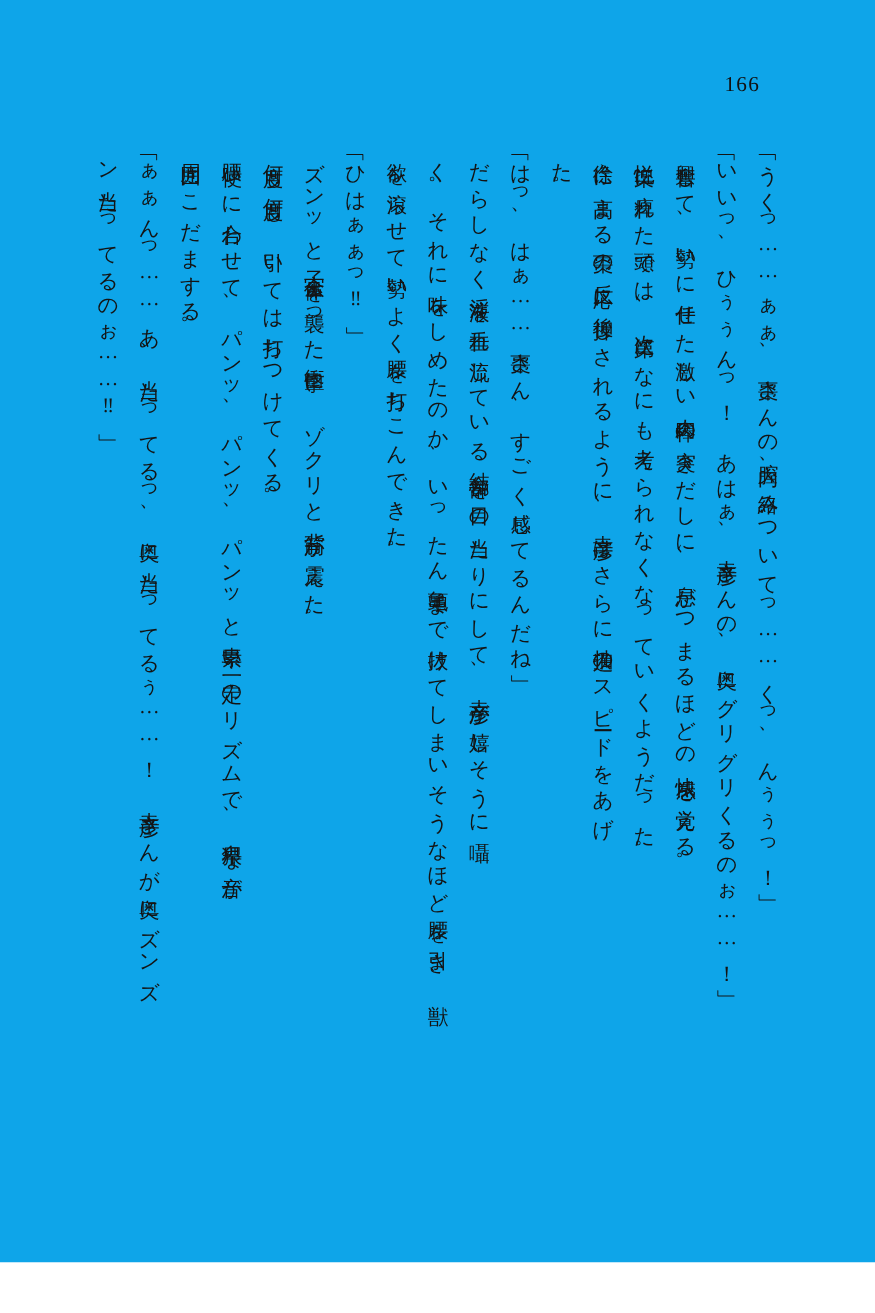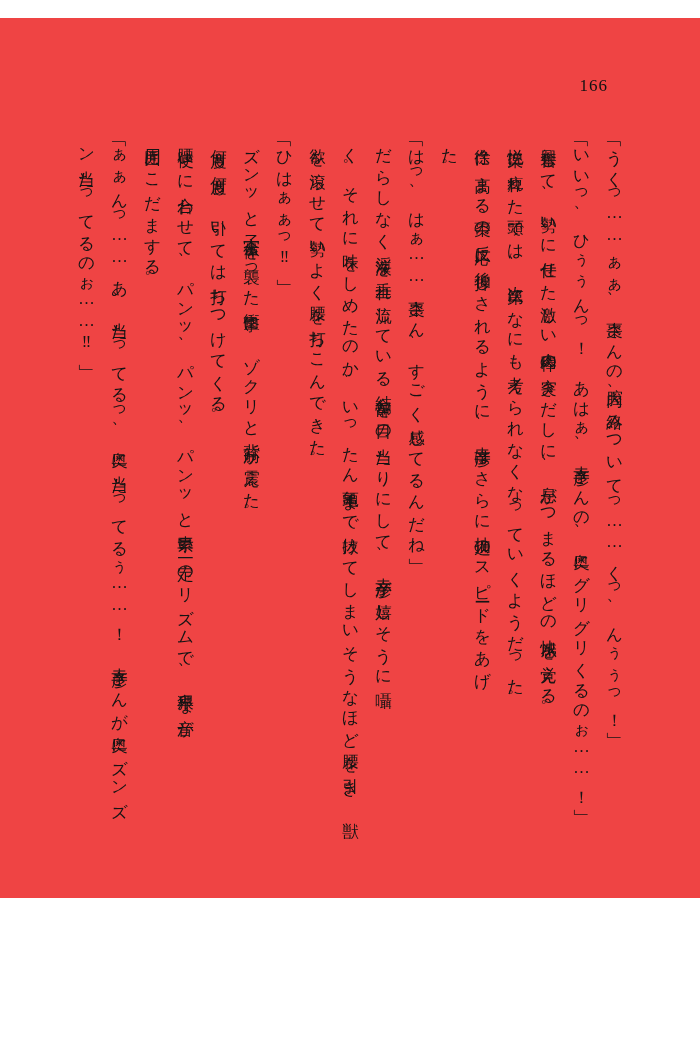--- a/index.html
+++ b/index.html
@@ -3,26 +3,25 @@
 <meta charset="utf-8">
 <style>
   html, body {
     margin: 0;
     padding: 0;
     background: #ffffff;
   }
   #page {
     position: relative;
     width: 700px;
-    height: 880px;
-    background: #ef4444;
+    height: 1010px;
+    background: #0ea5e9;
     overflow: hidden;
     font-family: "Liberation Serif", "DejaVu Serif", serif;
     color: #1a1a1a;
-    margin-top: 18px;
   }
   #page-number {
     position: absolute;
     top: 58px;
     right: 92px;
     font-size: 17px;
     letter-spacing: 1px;
     color: #111;
     font-family: "Liberation Serif", "DejaVu Serif", serif;
   }

